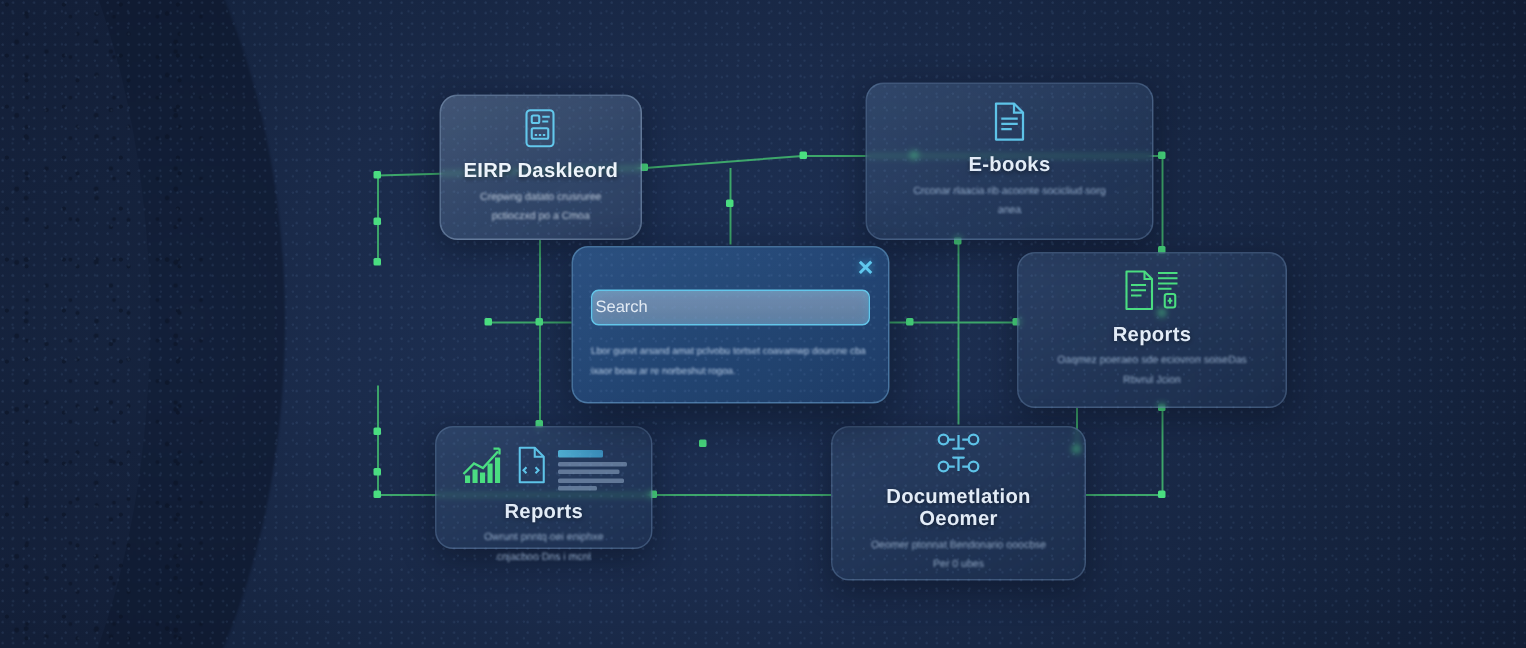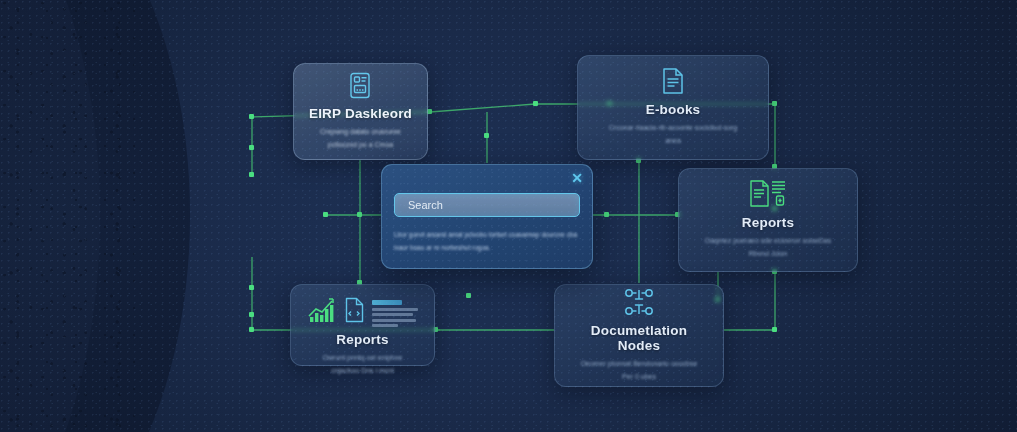--- a/index.html
+++ b/index.html
@@ -166,21 +166,21 @@
   }
   #search-input {
     margin-top:19px;
     width:100%; height:24px;
     border-radius:5px;
     border:1px solid #63c6ea;
     background:linear-gradient(180deg, rgba(141,168,198,.72), rgba(124,152,184,.66));
     color:#f0f5fb;
     font-family:"Liberation Sans", sans-serif;
     font-size:11px;
-    padding:0 13px;
+    padding:0 2px;
     box-shadow:0 0 7px rgba(70,185,230,.28) inset;
   }
   #search-input::placeholder { color:#eaf1f9; opacity:.95; }
   #modal-desc {
     margin-top:11px;
     font-size:6.5px; line-height:2;
     color:#b6cbe4;
     filter:blur(.85px);
   }
 </style>
@@ -328,21 +328,21 @@
       <svg width="30" height="28" viewBox="0 0 30 28" fill="none" stroke="#5ec3e8" stroke-width="1.5">
         <circle cx="5" cy="5" r="3.2"></circle>
         <circle cx="25" cy="5" r="3.2"></circle>
         <circle cx="5" cy="23" r="3.2"></circle>
         <circle cx="25" cy="23" r="3.2"></circle>
         <path d="M8.2 5h4.3M17.5 5h4.3M8.2 23h4.3M17.5 23h4.3"></path>
         <path d="M15 2v9M15 17v9"></path>
         <path d="M11.5 11h7M11.5 17h7" stroke-linecap="round"></path>
       </svg>
     </span>
-    <div class="c-title">Documetlation Nodes</div>
+    <div class="c-title">Documetlation Oeomer</div>
     <div class="c-desc">Oeomer ptonnat Bendonario ooocbse Per 0 ubes</div>
   </div>
 
   <div id="modal">
     <div id="close-btn">✕</div>
     <input id="search-input" type="text" placeholder="Search" style="">
     <div id="modal-desc">Lbor gunvt arsand amat pclvobu tortset coavamwp dourcne cba ixaor boau ar re norbeshut rogoa.</div>
   </div>
 
   <div class="grain"></div>

